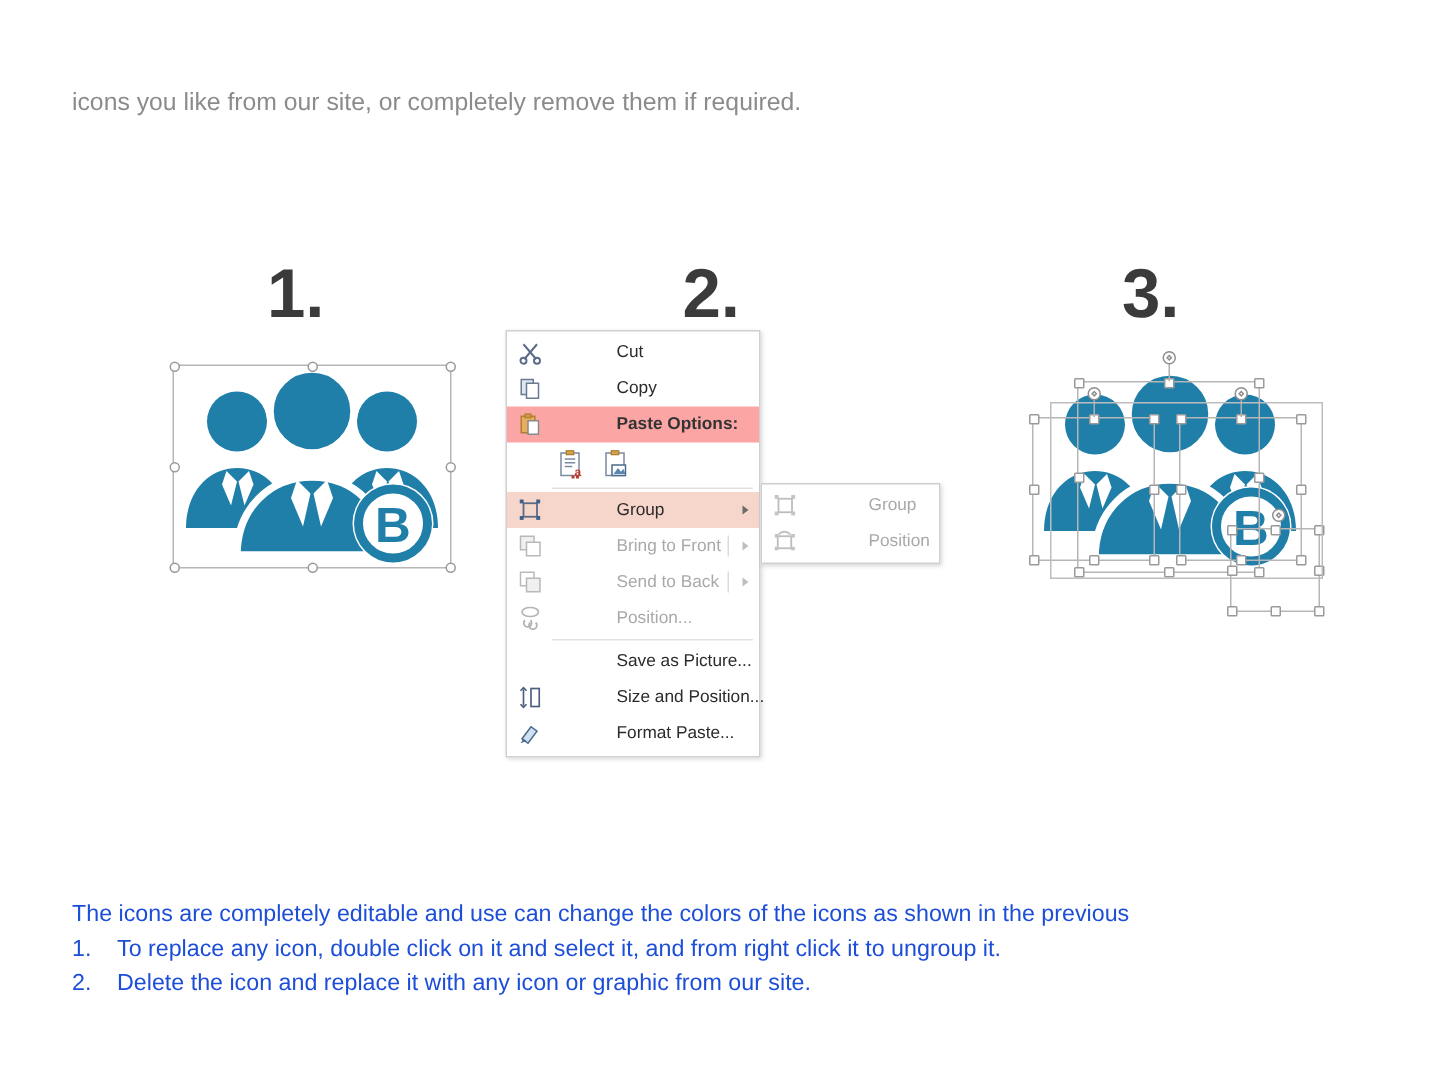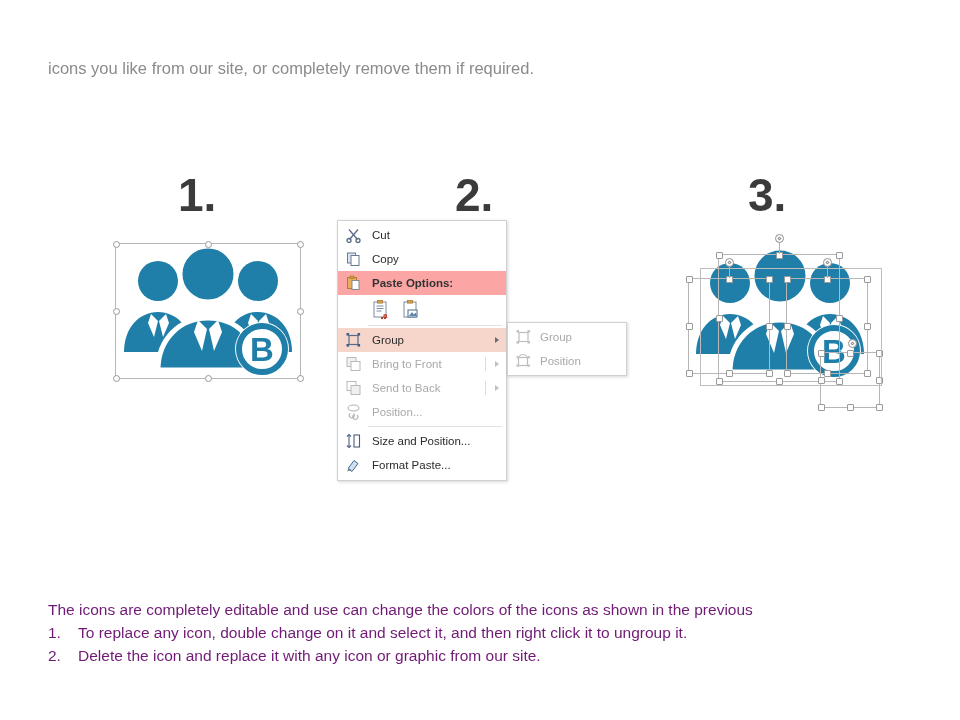--- a/index.html
+++ b/index.html
@@ -59,21 +59,21 @@
     position:absolute;left:337px;top:220px;width:170px;
     background:#ffffff;border:1px solid #d0d0d0;
     box-shadow:1px 1px 3px rgba(0,0,0,.16);
     font-size:11.5px;color:#2b2b2b;
     padding:2px 0 3px 0;box-sizing:border-box;
   }
   .mi{
     position:relative;height:24px;display:flex;align-items:center;
     padding-left:34px;box-sizing:border-box;white-space:nowrap;
   }
-  .mi .mlabel{flex:1;}
+  .mi .mlabel{flex:1;margin-left:39px;}
   .mi.disabled .mlabel{color:#a9a9a9;}
   .mi.header{background:#fca5a5;font-weight:bold;color:#333;}
   .mi.hl{background:#f6d6cb;}
   .mi .micon{
     position:absolute;left:7px;top:50%;transform:translateY(-50%);
     width:17px;height:17px;
   }
   .mi .arrow{
     width:0;height:0;border-left:4px solid #6b6b6b;
     border-top:3.5px solid transparent;border-bottom:3.5px solid transparent;
@@ -92,21 +92,21 @@
     position:absolute;left:507px;top:322px;width:120px;
     background:#ffffff;border:1px solid #d0d0d0;
     box-shadow:1px 1px 3px rgba(0,0,0,.16);
     font-size:11.5px;color:#2b2b2b;padding:2px 0 2px 0;box-sizing:border-box;
   }
   .submenu .mi{padding-left:32px;}
 
   
   .footer{
     position:absolute;left:48px;top:598px;width:890px;
-    font-size:15.5px;color:#701a75;line-height:23px;
+    font-size:15.5px;color:#1d4ed8;line-height:23px;
   }
   .footer .fline{white-space:nowrap;}
   .footer ol{margin:0;padding:0;list-style:none;}
   .footer ol li{display:flex;white-space:nowrap;}
   .footer ol li .fnum{width:30px;flex:none;}
 </style>
 </head>
 <body>
 
 <div class="slide">
@@ -354,20 +354,23 @@
             <path d="M5 10 a2.6 2.6 0 1 0 3.6 0"></path>
               <path d="M8.5 11.5 a2.6 2.6 0 1 0 3.6 0"></path>
           </g>
         </svg>
       </span>
       <span class="mlabel">Position...</span>
     </div>
 
     <div class="msep"></div>
 
+    <div class="mi">
+      <span class="mlabel">Save as Picture...</span>
+    </div>
 
     <div class="mi">
       <span class="micon">
         <svg width="17" height="17" viewBox="0 0 17 17">
           <g fill="none" stroke="#4a5f7e" stroke-width="1.1">
             <path d="M4 3 v11"></path>
               <path d="M2 4 l2-2 2 2"></path>
               <path d="M2 13 l2 2 2-2"></path>
           </g>
           <rect x="9" y="2.5" width="5.5" height="12" fill="none" stroke="#4a5f7e" stroke-width="1.1"></rect>
@@ -419,21 +422,21 @@
       <span class="mlabel">Position</span>
     </div>
 
   </div>
 
   <div class="footer">
     <div class="fline">The icons are completely editable and use can change the colors of the icons as shown in the previous</div>
     <ol>
       <li>
         <span class="fnum">1.</span>
-        <span>To replace any icon, double change on it and select it, and then right click it to ungroup it.</span>
+        <span>To replace any icon, double click on it and select it, and from right click it to ungroup it.</span>
       </li>
       <li>
         <span class="fnum">2.</span>
         <span>Delete the icon and replace it with any icon or graphic from our site.</span>
       </li>
     </ol>
   </div>
 
 </div>
 

